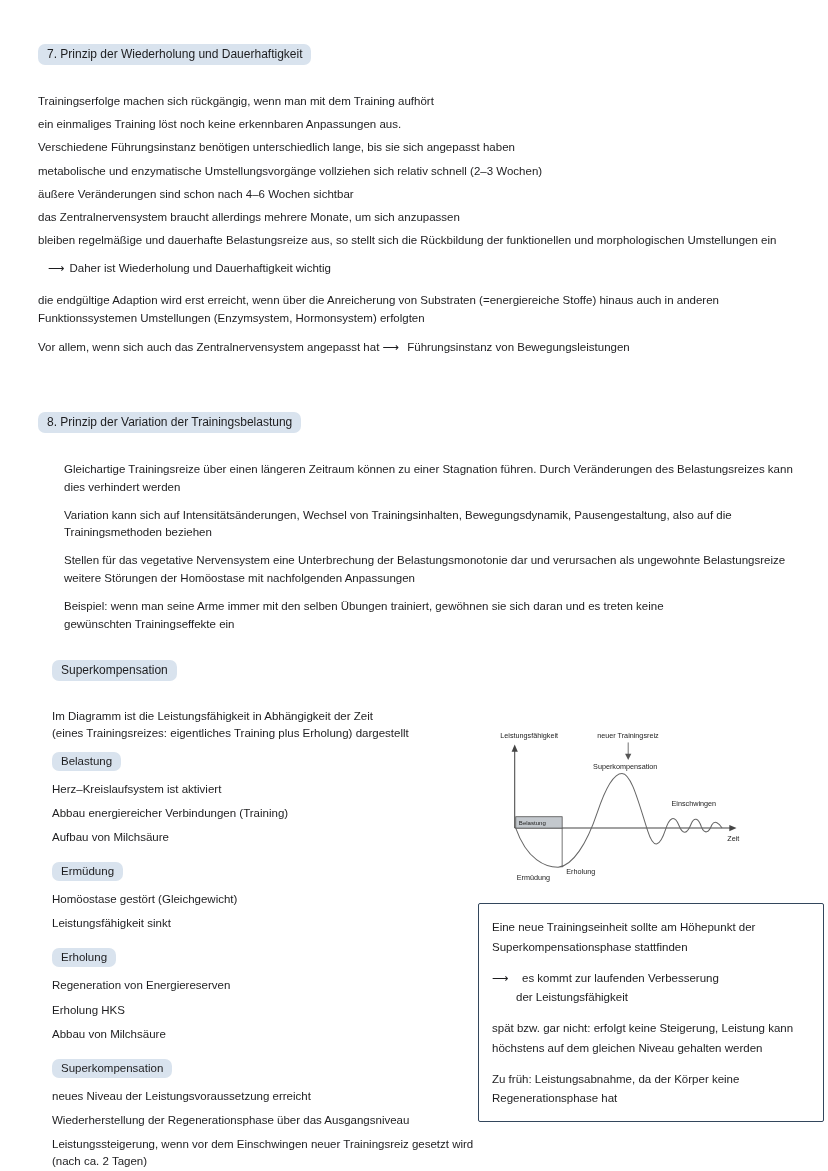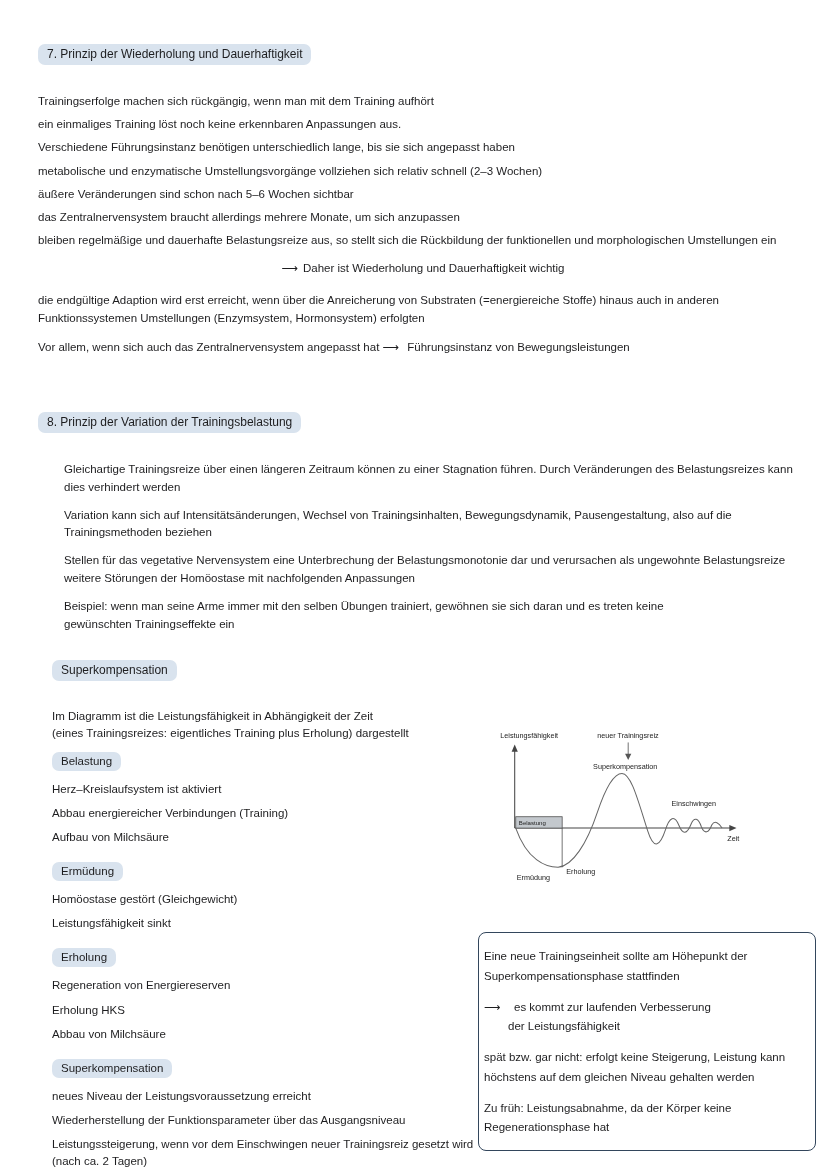--- a/index.html
+++ b/index.html
@@ -11,37 +11,37 @@
     font-size:11.5px;
     color:#1d1d1f;
     overflow:hidden;
   }
   .block{position:absolute;}
   .sec7{top:44px;left:38px;width:760px;}
   .sec8{top:412px;left:38px;width:762px;}
   .super{top:660px;left:52px;width:425px;}
   .diagram{top:728px;left:498px;width:248px;}
   .notebox{
-    top:932px;left:478px;width:318px;
+    top:903px;left:478px;width:318px;
     border:1.6px solid #33465c;
-    border-radius:8px;
-    padding:14px 13px 12px 5px;
+    border-radius:2px;
+    padding:14px 13px 12px 13px;
     line-height:1.72;
   }
   .pill{
     display:inline-block;
     background:#d9e3ee;
     border-radius:7px;
     padding:3px 9px 4px 9px;
   }
   .headpill{font-size:12px;}
   p{margin:0;}
   .ln{margin:0 0 6.5px 0;line-height:1.45;}
   .para{line-height:1.52;margin:0 0 10px 0;}
-  .arrowline{margin:10px 0 16px 10px;line-height:1.45;text-align:center;}
+  .arrowline{margin:10px 0 16px 10px;line-height:1.45;}
   .mt12{margin-top:12px;}
   .mt28{margin-top:28px;}
   .arrow{
     font-family:"DejaVu Sans",sans-serif;
     letter-spacing:-1px;
     padding-right:6px;
   }
   .sec8 .para{margin-bottom:10px;line-height:1.55;margin-left:26px;}
   .sec8 .first{margin-top:28px;}
   .narrow{max-width:642px;}
@@ -63,21 +63,21 @@
 
 <div class="page">
 
   <div class="block sec7">
     <span class="pill headpill">7. Prinzip der Wiederholung und Dauerhaftigkeit</span>
     <div class="mt28">
       <p class="ln">Trainingserfolge machen sich rückgängig, wenn man mit dem Training aufhört</p>
       <p class="ln">ein einmaliges Training löst noch keine erkennbaren Anpassungen aus.</p>
       <p class="ln">Verschiedene Führungsinstanz benötigen unterschiedlich lange, bis sie sich angepasst haben</p>
       <p class="ln">metabolische und enzymatische Umstellungsvorgänge vollziehen sich relativ schnell (2–3 Wochen)</p>
-      <p class="ln">äußere Veränderungen sind schon nach 5–6 Wochen sichtbar</p>
+      <p class="ln">äußere Veränderungen sind schon nach 4–6 Wochen sichtbar</p>
       <p class="ln">das Zentralnervensystem braucht allerdings mehrere Monate, um sich anzupassen</p>
       <p class="para">bleiben regelmäßige und dauerhafte Belastungsreize aus, so stellt sich die Rückbildung der funktionellen und morphologischen Umstellungen ein</p>
     </div>
     <p class="arrowline"><span class="arrow">⟶</span><span>Daher ist Wiederholung und Dauerhaftigkeit wichtig</span></p>
     <p class="para mt12">die endgültige Adaption wird erst erreicht, wenn über die Anreicherung von Substraten (=energiereiche Stoffe) hinaus auch in anderen Funktionssystemen Umstellungen (Enzymsystem, Hormonsystem) erfolgten</p>
     <p class="para mt12"><span>Vor allem, wenn sich auch das Zentralnervensystem angepasst hat</span> <span class="arrow">⟶</span> <span>Führungsinstanz von Bewegungsleistungen</span></p>
   </div>
 
   <div class="block sec8">
     <span class="pill headpill">8. Prinzip der Variation der Trainingsbelastung</span>
@@ -108,21 +108,21 @@
     <div class="group">
       <span class="pill">Erholung</span>
       <p>Regeneration von Energiereserven</p>
       <p>Erholung HKS</p>
       <p>Abbau von Milchsäure</p>
     </div>
 
     <div class="group">
       <span class="pill">Superkompensation</span>
       <p>neues Niveau der Leistungsvoraussetzung erreicht</p>
-      <p>Wiederherstellung der Funktionsparameter über das Ausgangsniveau</p>
+      <p>Wiederherstellung der Regenerationsphase über das Ausgangsniveau</p>
       <p>Leistungssteigerung, wenn vor dem Einschwingen neuer Trainingsreiz gesetzt wird (nach ca. 2 Tagen)</p>
     </div>
 
     
   </div>
 
   <div class="block diagram">
     <svg viewBox="0 0 240 158" width="248" height="163">
 
       <text x="2" y="10" class="dlab">Leistungsfähigkeit</text>

